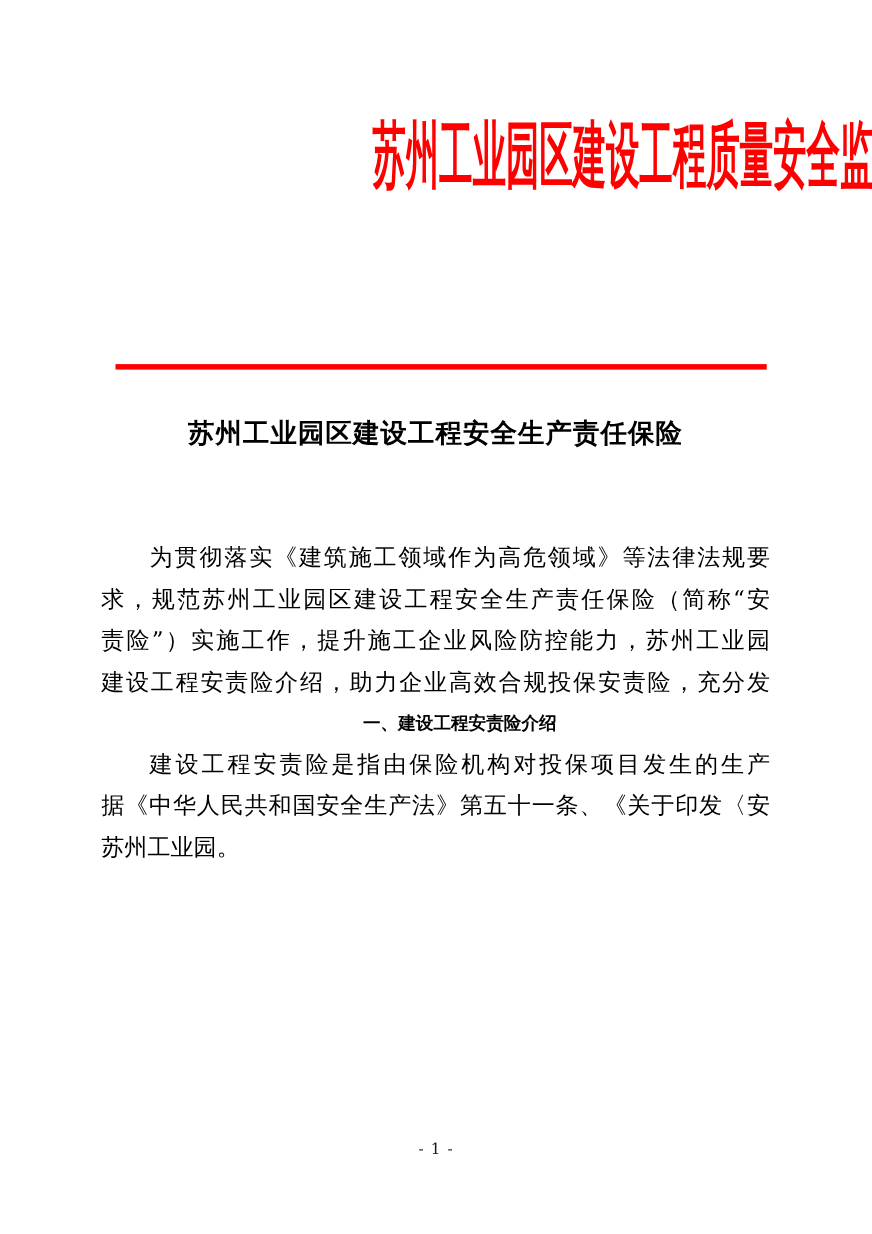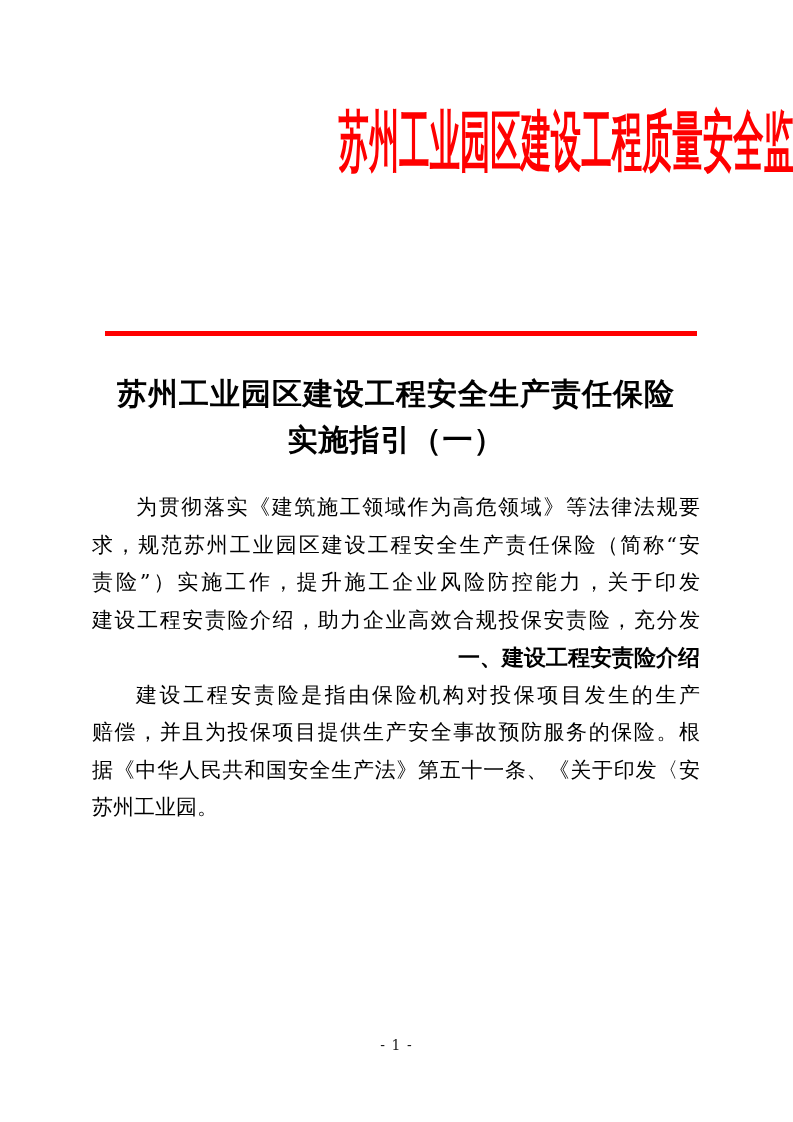--- a/index.html
+++ b/index.html
@@ -46,21 +46,21 @@
     background: #ff0000;
   }
   .doc-title {
     position: absolute;
     top: 371px;
     left: 92px;
     width: 608px;
     text-align: center;
     font-family: "DejaVu Sans", sans-serif;
     font-weight: bold;
-    font-size: 30px;
+    font-size: 24px;
     line-height: 46px;
     letter-spacing: 1px;
   }
   .body-text {
     position: absolute;
     top: 489px;
     left: 92px;
     width: 608px;
     font-size: 21px;
     font-family: "DejaVu Serif", serif;
@@ -71,23 +71,23 @@
     overflow: hidden;
   }
   .justify {
     text-align: justify;
     text-align-last: justify;
   }
   .indent { text-indent: 44px; }
   .heading {
     font-family: "DejaVu Sans", sans-serif;
     font-weight: bold;
-    font-size: 22px;
+    font-size: 16px;
     text-indent: 44px;
-    text-align: right;
+    text-align: center;
   }
   .page-number {
     position: absolute;
     top: 1037px;
     left: 0;
     width: 793px;
     text-align: center;
     font-size: 14px;
     letter-spacing: 1px;
     color: #1a1a1a;
@@ -100,32 +100,30 @@
 <div class="page">
 
   <div class="doc-header">
     <span class="doc-header-text">苏州工业园区建设工程质量安全监督站文件</span>
   </div>
 
   <div class="red-line"></div>
 
   <div class="doc-title">
     <div>苏州工业园区建设工程安全生产责任保险</div>
-    <div>实施指引（一）</div>
   </div>
 
   <div class="body-text">
     <div class="line justify indent">为贯彻落实《建筑施工领域作为高危领域》等法律法规要</div>
     <div class="line justify">求，规范苏州工业园区建设工程安全生产责任保险（简称“安</div>
-    <div class="line justify">责险”）实施工作，提升施工企业风险防控能力，关于印发</div>
+    <div class="line justify">责险”）实施工作，提升施工企业风险防控能力，苏州工业园</div>
     <div class="line justify">建设工程安责险介绍，助力企业高效合规投保安责险，充分发</div>
 
     <div class="line heading">一、建设工程安责险介绍</div>
 
     <div class="line justify indent">建设工程安责险是指由保险机构对投保项目发生的生产</div>
-    <div class="line justify">赔偿，并且为投保项目提供生产安全事故预防服务的保险。根</div>
     <div class="line justify">据《中华人民共和国安全生产法》第五十一条、《关于印发〈安</div>
     <div class="line">苏州工业园。</div>
   </div>
 
   <div class="page-number">- 1 -</div>
 
 </div>
 
 </body></html>

